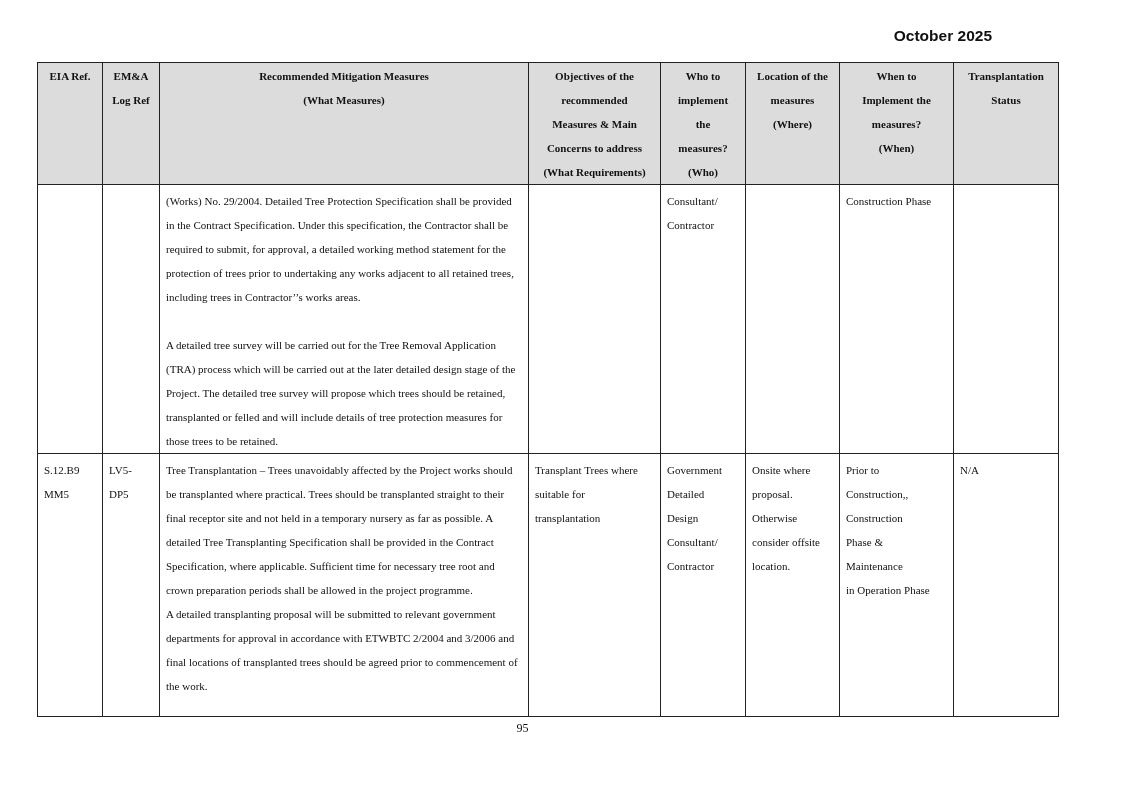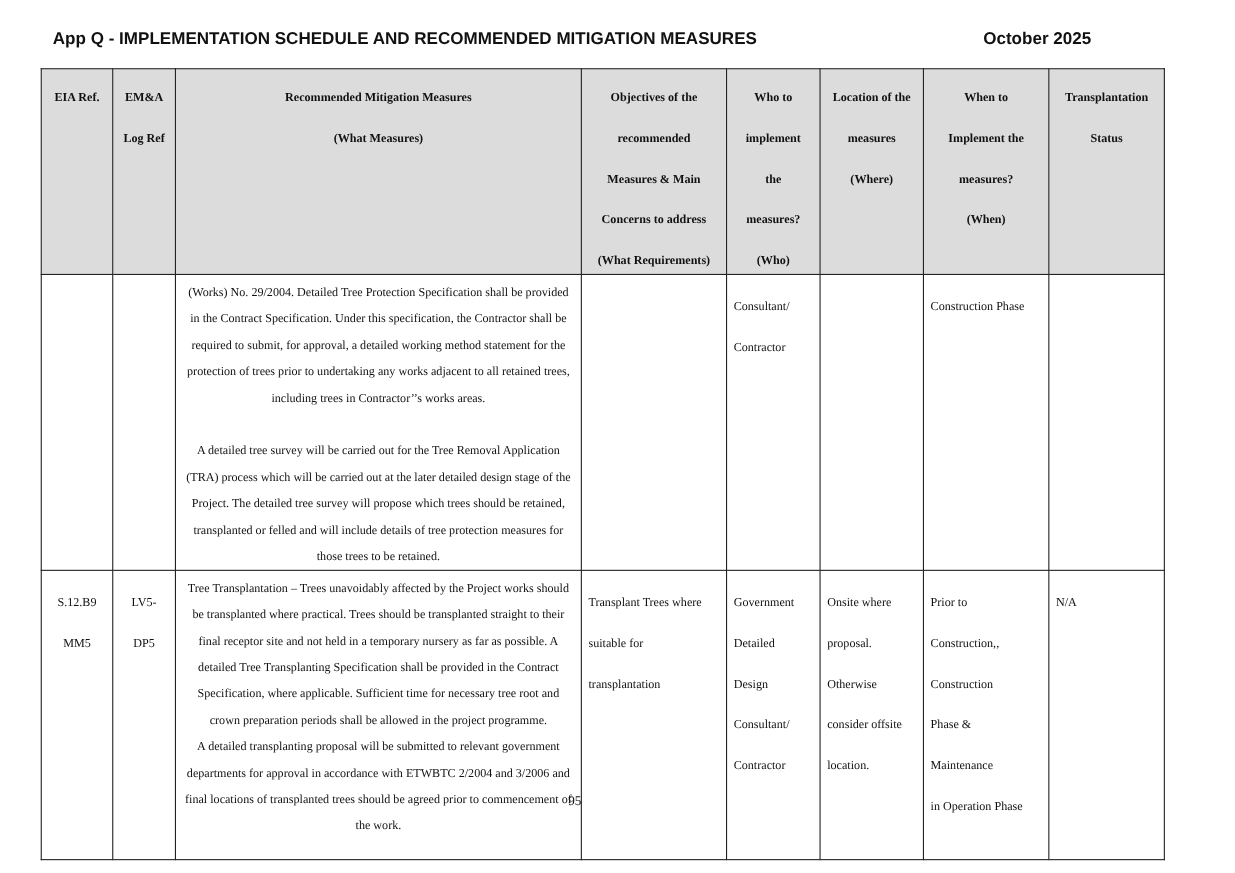--- a/index.html
+++ b/index.html
@@ -4,34 +4,33 @@
 <style>
   html, body { margin: 0; padding: 0; background: #ffffff; }
   body { width: 1123px; height: 794px; position: relative; overflow: hidden; font-family: "Liberation Serif", serif; color: #111; }
   .doc-header { position: absolute; left: 48px; top: 27px; width: 944px; height: 22px; font-family: "Liberation Sans", sans-serif; font-weight: bold; font-size: 15.5px; }
   .doc-title { position: absolute; left: 0; top: 0; }
   .doc-date { position: absolute; right: 0; top: 0; }
   table.sched { position: absolute; left: 37px; top: 62px; width: 1021px; border-collapse: collapse; table-layout: fixed; font-size: 11px; }
   table.sched th, table.sched td { border: 1.5px solid #222; vertical-align: top; padding: 4px 6px 0 6px; line-height: 24px; }
   table.sched th { background: #dcdcdc; font-weight: bold; text-align: center; height: 114px; padding-top: 1px; }
   td.center { text-align: left; }
-  td.left { text-align: center; }
+  td.left { text-align: left; }
   td.measures { padding-left: 7px; padding-right: 8px; }
   .para { display: block; }
   .gap { display: block; height: 24px; }
   .row1 td { height: 260px; padding-top: 1px; }
   .row2 td { height: 258px; padding-top: 1px; }
   .page-num { position: absolute; left: 0; width: 1045px; top: 721px; text-align: center; font-size: 12px; }
-  .line { display: block; margin-top: 13px; }
+  .line { display: block; }
 </style>
 </head>
 <body>
 
 <div class="doc-header">
-  <span class="doc-title">App Q - IMPLEMENTATION SCHEDULE AND RECOMMENDED MITIGATION MEASURES</span>
   <span class="doc-date">October 2025</span>
 </div>
 
 <table class="sched">
   <colgroup>
     <col style="width:65px">
       <col style="width:57px">
       <col style="width:369px">
       <col style="width:132px">
     <col style="width:85px">

